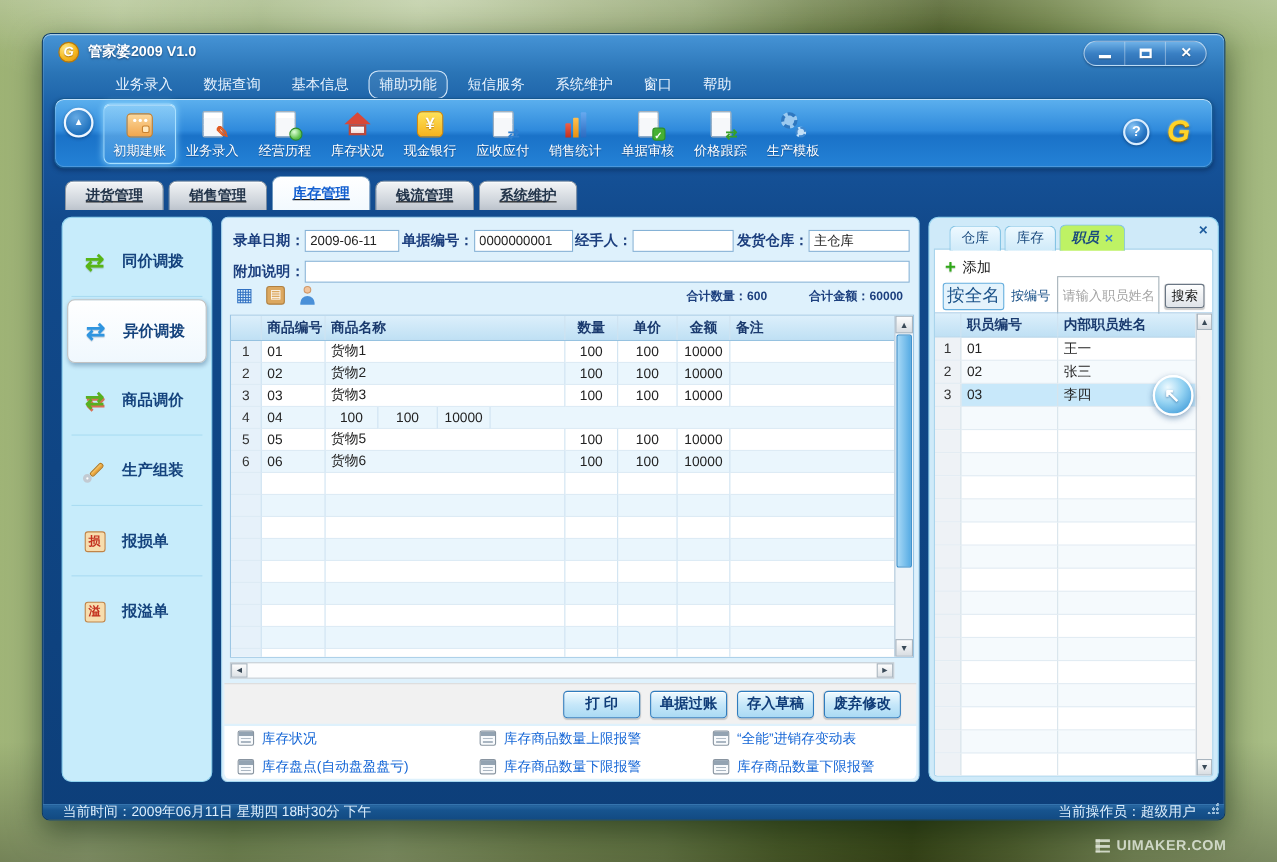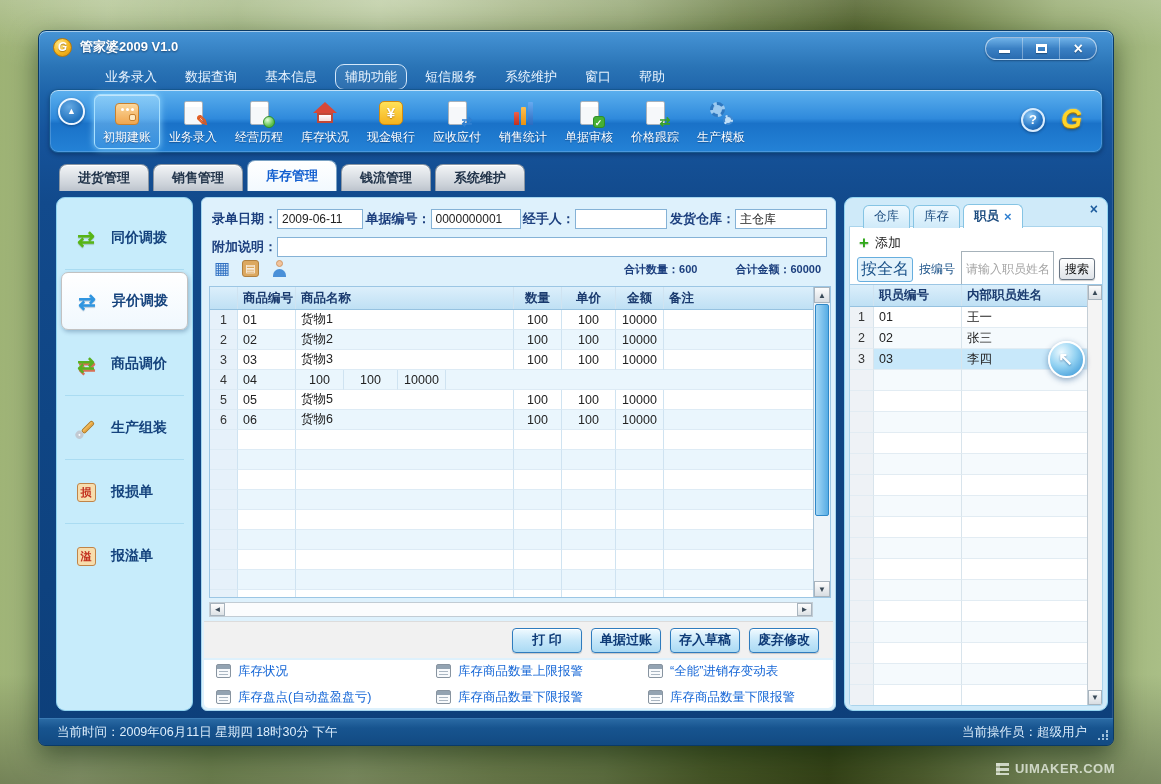--- a/index.html
+++ b/index.html
@@ -99,21 +99,21 @@
   .i-bars i:nth-child(1){ height:13px; background:linear-gradient(180deg,#f06048,#c03020); }
   .i-bars i:nth-child(2){ height:18px; background:linear-gradient(180deg,#ffc050,#e89010); }
   .i-bars i:nth-child(3){ height:23px; background:linear-gradient(180deg,#68aaf0,#2a6ac0); }
   .i-gears { position:relative; width:26px; height:26px; }
   .i-gears .g1 { position:absolute; left:2px; top:2px; width:15px; height:15px; border-radius:50%;
     border:3px dashed #2f78c0; background:#9ccaf0; }
   .i-gears .g2 { position:absolute; right:1px; bottom:1px; width:10px; height:10px; border-radius:50%;
     border:2px dashed #3f88d0; background:#c2e0f8; }
 
   
-  .tabstrip { position:absolute; left:20px; top:129px; height:31px; display:flex; align-items:flex-end; gap:4px; z-index:3; }
+  .tabstrip { position:absolute; left:20px; top:129px; height:31px; display:flex; align-items:flex-end; gap:4px; z-index:3;text-decoration:underline; }
   .mtab { min-width:90px; height:27px; padding:0 12px; text-align:center; line-height:25px;
     font-size:13px; font-weight:bold; color:#22344a;
     background:linear-gradient(180deg,#f3f5f7,#ccd2d9 75%,#bcc3cc); border:1px solid #8a96a3; border-bottom:none;
     border-radius:8px 8px 0 0; box-shadow: inset 0 1px 0 #fff; }
   .mtab.active { height:31px; line-height:30px; color:#135fd0;
     background:linear-gradient(180deg,#ffffff,#f2f9fe); border-color:#7aa2c4; }
 
   
   .content { position:absolute; left:10px; right:6px; top:160px; bottom:28px; }
 
@@ -204,21 +204,21 @@
     background:repeating-linear-gradient(180deg,#aab6c2 0 1px, transparent 1px 3px); }
 
   
   .rightpanel { position:absolute; left:795px; top:6px; width:264px; bottom:6px;
     background:#cfeaf9; border:1px solid #93d4f0; border-radius:9px; }
   .rp-close { position:absolute; top:4px; right:9px; font-size:14px; font-weight:bold; color:#1e5c9e; line-height:1; }
   .rp-tabs { position:absolute; left:18px; top:6px; display:flex; gap:3px; z-index:2;align-items:center; }
   .rp-tab { padding:0 10px; height:23px; line-height:21px; font-size:12.5px; color:#1a4a7e;
     background:linear-gradient(180deg,#eef9ff,#cfeaf9); border:1px solid #85c4e4; border-bottom:none;
     border-radius:6px 6px 0 0; display:flex; align-items:center; gap:5px; }
-  .rp-tab.active { background:#ffffff; font-weight:bold; height:24px; }
+  .rp-tab.active { background:#bef264; font-weight:bold; height:24px;font-style:italic; }
   .rp-tab .tclose { color:#2f7fd0; font-weight:bold; font-size:13px; line-height:1; }
   .rp-body { position:absolute; left:4px; right:4px; top:28px; bottom:4px; background:#fff;
     border:1px solid #aad4ec; border-radius:0 3px 3px 3px; overflow:hidden; }
   .rp-addrow { height:27px; display:flex; align-items:center; gap:6px; padding:4px 9px 0; }
   .plus-ic { color:#2fa818; font-size:17px; font-weight:bold; line-height:1; text-shadow:0 1px 1px rgba(20,80,0,.3); }
   .add-label { font-size:13px; color:#222; }
   .rp-searchrow { height:30px; display:flex; align-items:center; gap:5px; padding:0 7px; }
   .f-byname { font-size:16px; color:#1a5188; border:1px solid #66aede; border-radius:3px; background:#e4f3fc; padding:1px 3px; }
   .f-bycode { font-size:12px; color:#1a5188; padding:1px 1px; }
   .rp-input { flex:1; height:36px; border:1px solid #a6b2ba; font-size:12px; padding:0 4px; color:#222;
@@ -241,21 +241,21 @@
   .r-vscroll { width:15px; border-left:1px solid #c4ced6; background:#f4f4f4; position:relative; }
   .r-vscroll .sbtn { height:15px; }
   .cursor-badge { position:absolute; left:203px; top:143px; width:37px; height:37px; border-radius:50%;
     background: radial-gradient(circle at 35% 28%, #eefaff, #93d2f2 45%, #3f9ad8 90%);
     border:2px solid #fff; box-shadow:0 2px 6px rgba(0,60,120,.45); z-index:5;
     display:flex; align-items:center; justify-content:center; }
   .cursor-badge b { color:#fff; font-size:18px; font-weight:bold; line-height:1; transform:translate(-1px,-1px);
     text-shadow:0 1px 2px rgba(0,60,120,.5); }
 
   
-  .statusbar { position:absolute; left:0; right:0; bottom:0; height:27px;
+  .statusbar { position:absolute; left:0; right:0; bottom:0; height:14px;
     background:linear-gradient(180deg,#2a6aa4,#17548f 35%,#124a82); border-top:1px solid #3a7ab4;
     border-radius:0 0 7px 7px; display:flex; align-items:center; justify-content:space-between;
     padding:0 26px 0 18px; color:#ddeefc; font-size:12.5px; }
   .grip { position:absolute; right:5px; bottom:5px; width:10px; height:10px;
     background:
       radial-gradient(circle 1.5px at 9px 1.5px, #9ec0dc 95%, transparent),
       radial-gradient(circle 1.5px at 9px 5.5px, #9ec0dc 95%, transparent),
       radial-gradient(circle 1.5px at 5px 5.5px, #9ec0dc 95%, transparent),
       radial-gradient(circle 1.5px at 9px 9.5px, #9ec0dc 95%, transparent),
       radial-gradient(circle 1.5px at 5px 9.5px, #9ec0dc 95%, transparent),

